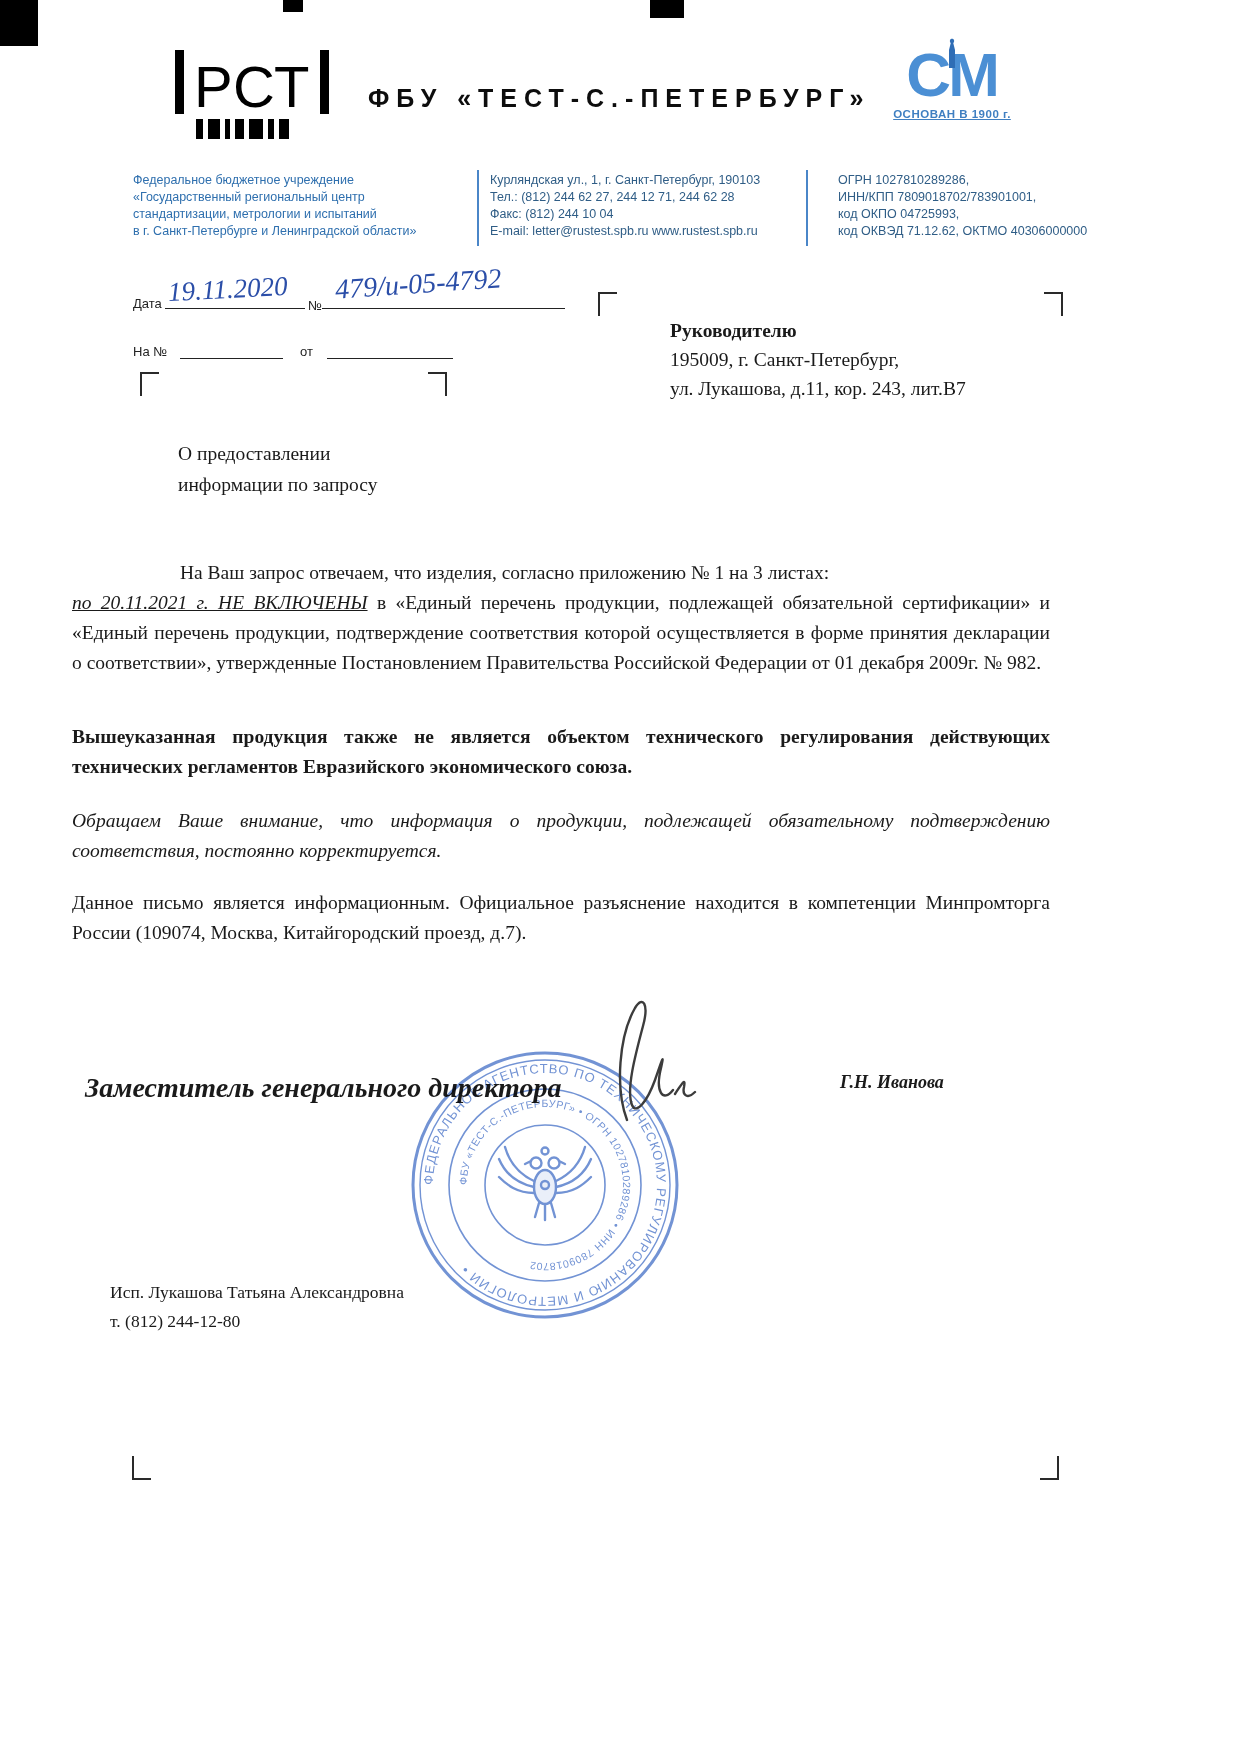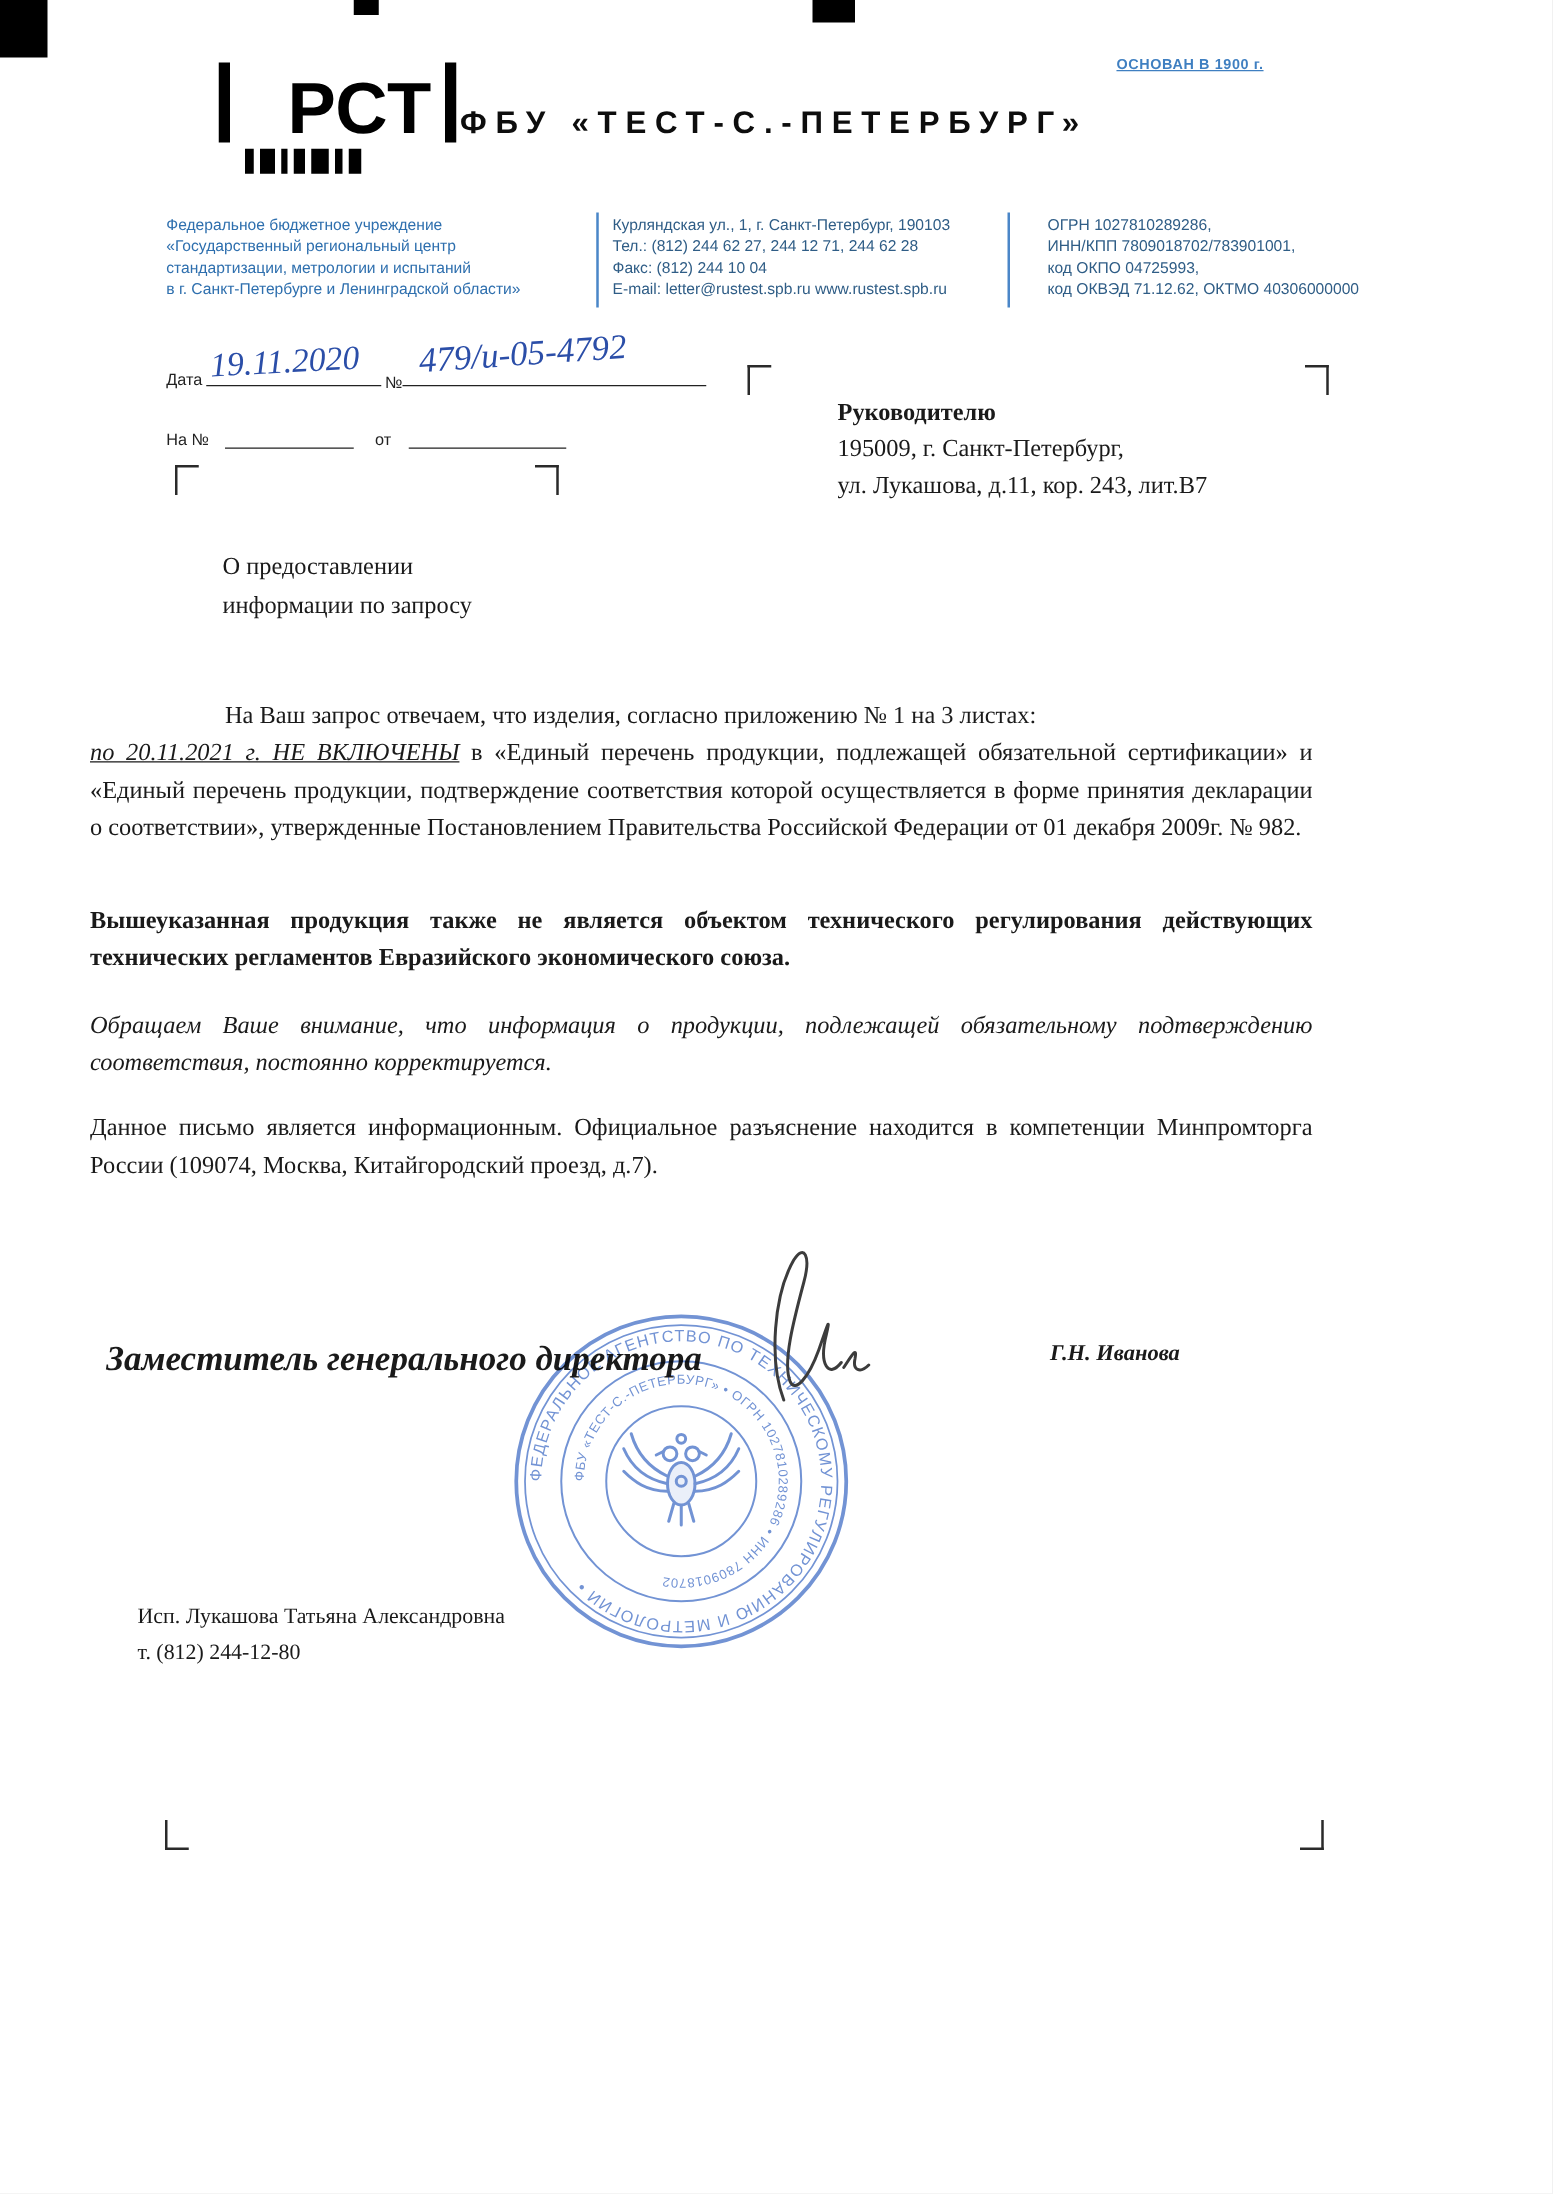--- a/index.html
+++ b/index.html
@@ -4,21 +4,21 @@
 <style>
   html,body{margin:0;padding:0;background:#e8e8e8;}
   .page{position:relative;width:1242px;height:1755px;background:#ffffff;overflow:hidden;
         font-family:"Liberation Serif", serif;color:#1a1a1a;}
   
   .artifact{position:absolute;background:#000;}
   
   .rst-logo{position:absolute;left:175px;top:50px;}
   .rst-top{display:flex;align-items:flex-end;gap:10px;}
   .rst-bar{width:9px;height:64px;background:#000;}
-  .rst-text{font-family:"Liberation Sans",sans-serif;font-weight:700;font-size:58px;line-height:0.95;letter-spacing:1px;color:#000;margin-left:36px;}
+  .rst-text{font-family:"Liberation Sans",sans-serif;font-weight:400;font-size:58px;line-height:0.95;letter-spacing:1px;color:#000;}
   .rst-bars{display:flex;gap:5px;margin-top:5px;margin-left:21px;}
   .rst-bars span{display:block;height:20px;background:#000;}
   .org-title{position:absolute;left:368px;top:84px;font-family:"Liberation Sans",sans-serif;
              font-weight:800;font-size:25px;letter-spacing:7px;color:#0d0d0d;white-space:nowrap;}
   .sm-logo{position:absolute;left:872px;top:44px;width:160px;text-align:center;}
   .sm-text{position:relative;font-family:"Liberation Sans",sans-serif;font-weight:900;font-size:62px;
            line-height:1;color:#4b8fd4;letter-spacing:-2px;}
   .sm-spire{position:absolute;left:50%;top:-6px;transform:translateX(-50%);}
   .sm-caption{margin-top:2px;font-family:"Liberation Sans",sans-serif;font-weight:700;font-size:11.5px;
               color:#3f7fc1;text-decoration:underline;letter-spacing:0.5px;}
@@ -73,20 +73,27 @@
       <span style="width:9px"></span>
         <span style="width:14px"></span>
         <span style="width:6px"></span>
         <span style="width:10px"></span>
     </div>
   </div>
 
   <div class="org-title">ФБУ «ТЕСТ-С.-ПЕТЕРБУРГ»</div>
 
   <div class="sm-logo">
+    <div class="sm-text">
+      <svg class="sm-spire" width="22" height="34" viewBox="0 0 22 34">
+        <path d="M11,0 L14,12 L14,30 L8,30 L8,12 Z" fill="#2f6db5"></path>
+        <circle cx="11" cy="3" r="2.2" fill="#2f6db5"></circle>
+      </svg>
+      <span>СМ</span>
+    </div>
     <div class="sm-caption">ОСНОВАН В 1900 г.</div>
   </div>
 
   <div class="info-block info-left">
     <div>Федеральное бюджетное учреждение</div>
     <div>«Государственный региональный центр</div>
     <div>стандартизации, метрологии и испытаний</div>
     <div>в г. Санкт-Петербурге и Ленинградской области»</div>
   </div>
   <div class="vdiv" style="left:477px;"></div>

